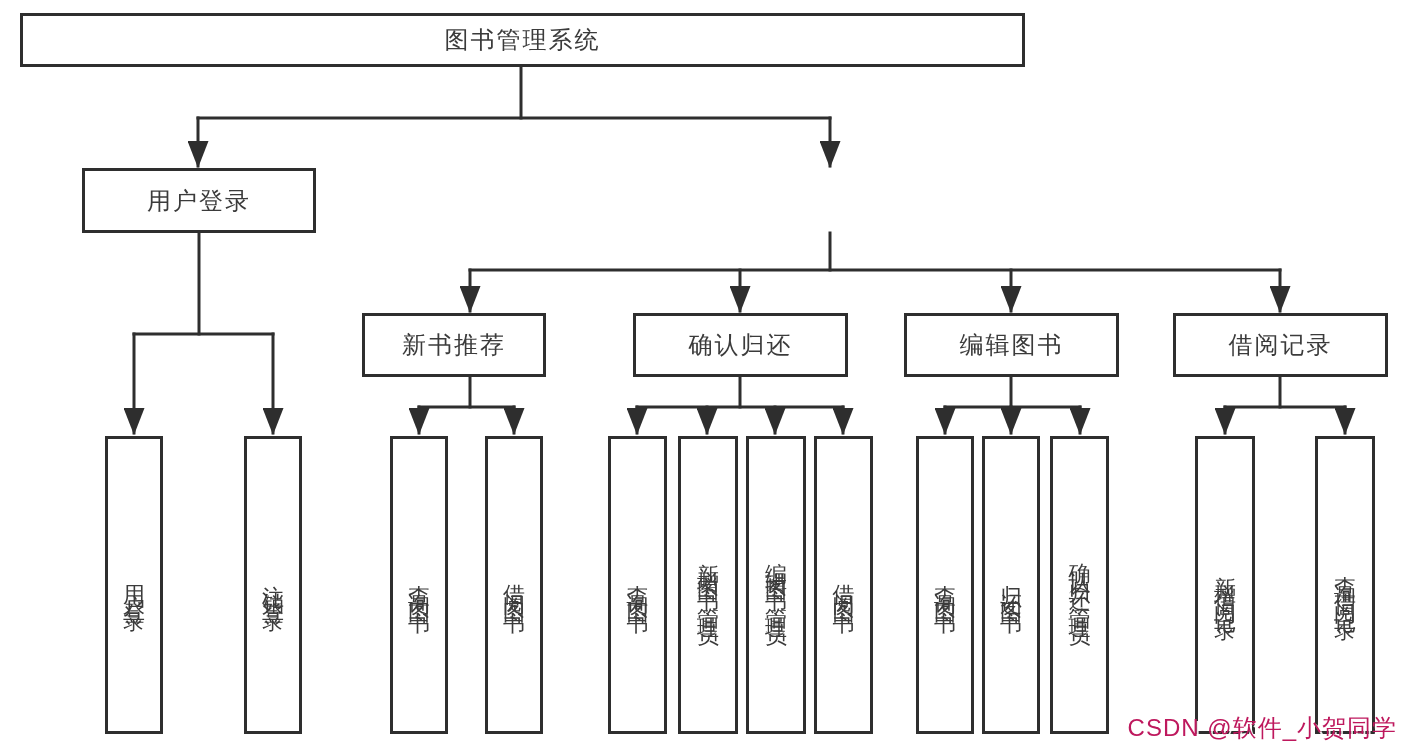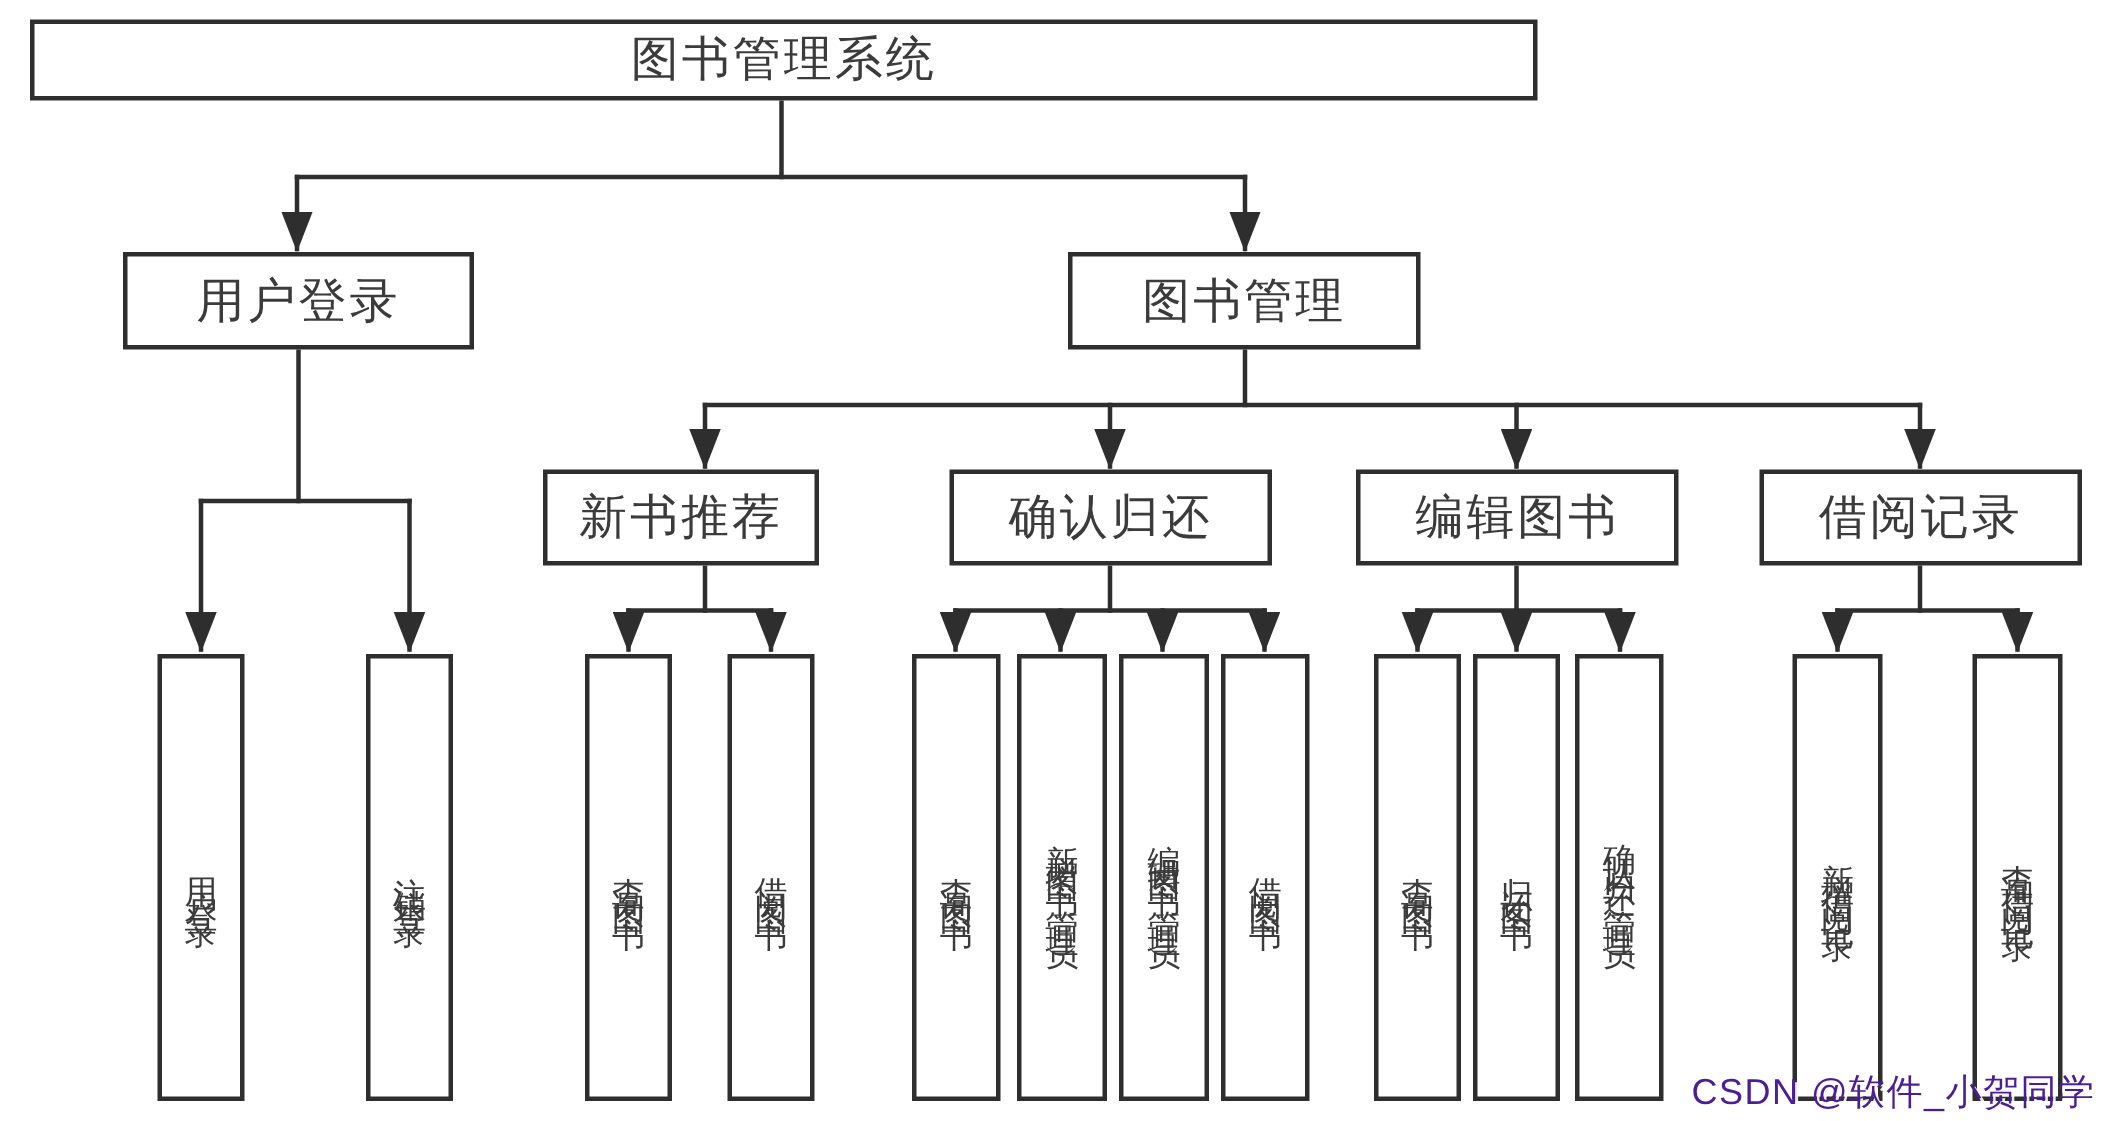--- a/index.html
+++ b/index.html
@@ -7,28 +7,28 @@
   .canvas {
     position:relative; width:1405px; height:747px; background:#ffffff;
     font-family:"Liberation Sans", sans-serif; overflow:hidden;
   }
   .connectors { position:absolute; left:0; top:0; width:1405px; height:747px; }
   .box {
     position:absolute; background:#ffffff; border:3px solid #2e2e2e;
     display:flex; align-items:center; justify-content:center;
     color:#3b3b3b;
   }
-  .box.h .lbl { font-size:32px; letter-spacing:2px; white-space:nowrap; }
+  .box.h .lbl { font-size:24px; letter-spacing:2px; white-space:nowrap; }
   .box.v .lbl {
     writing-mode:vertical-rl; text-orientation:mixed;
     font-size:22px; letter-spacing:9px; line-height:1; white-space:nowrap;
   }
   .watermark {
     position:absolute; top:712px; right:8px; z-index:5;
-    font-size:24px; color:#4c1d95; letter-spacing:1px;
+    font-size:24px; color:#be185d; letter-spacing:1px;
     text-shadow:2px 2px 0 rgba(255,255,255,0.9);
     white-space:nowrap;
   }
 </style>
 </head>
 <body>
 
 <div class="canvas">
 
   <svg class="connectors" width="1405" height="747" viewBox="0 0 1405 747" xmlns="http://www.w3.org/2000/svg">
@@ -95,23 +95,20 @@
     </g>
   </svg>
 
   <div class="box h" style="left:20px;top:13px;width:1005px;height:54px">
     <span class="lbl">图书管理系统</span>
   </div>
 
   <div class="box h" style="left:82px;top:168px;width:234px;height:65px">
     <span class="lbl">用户登录</span>
   </div>
-  <div class="box h" style="left:712px;top:168px;width:235px;height:65px">
-    <span class="lbl">图书管理</span>
-  </div>
 
   <div class="box h" style="left:362px;top:313px;width:184px;height:64px">
     <span class="lbl">新书推荐</span>
   </div>
   <div class="box h" style="left:633px;top:313px;width:215px;height:64px">
     <span class="lbl">确认归还</span>
   </div>
   <div class="box h" style="left:904px;top:313px;width:215px;height:64px">
     <span class="lbl">编辑图书</span>
   </div>

